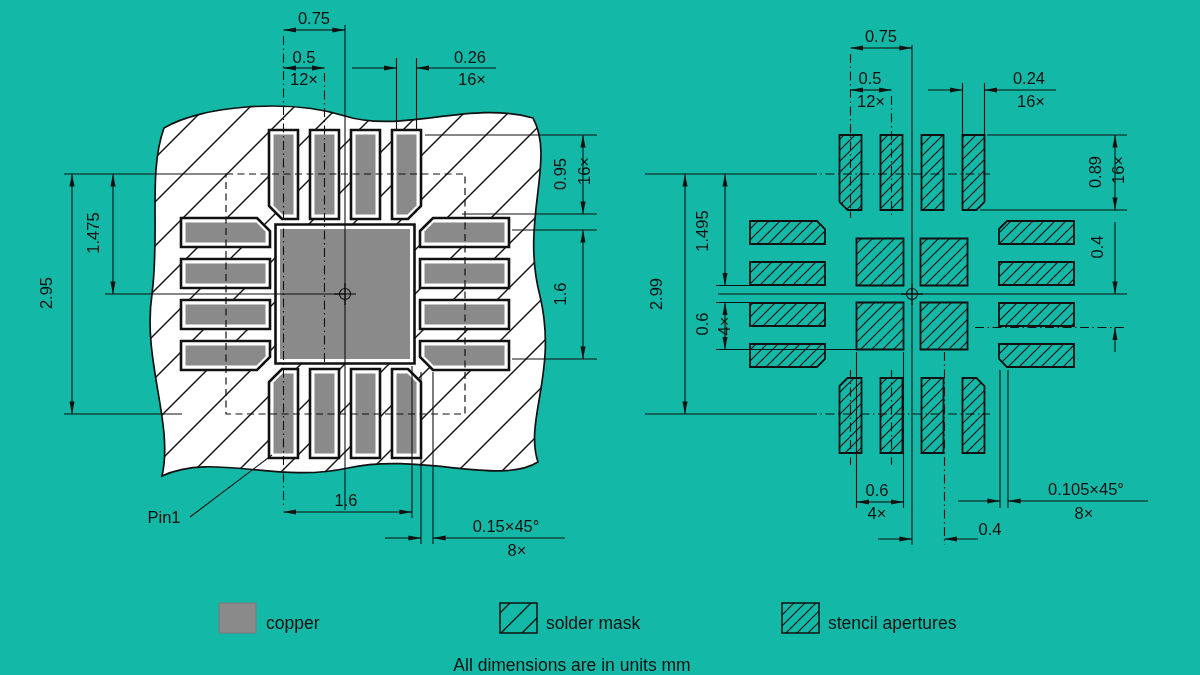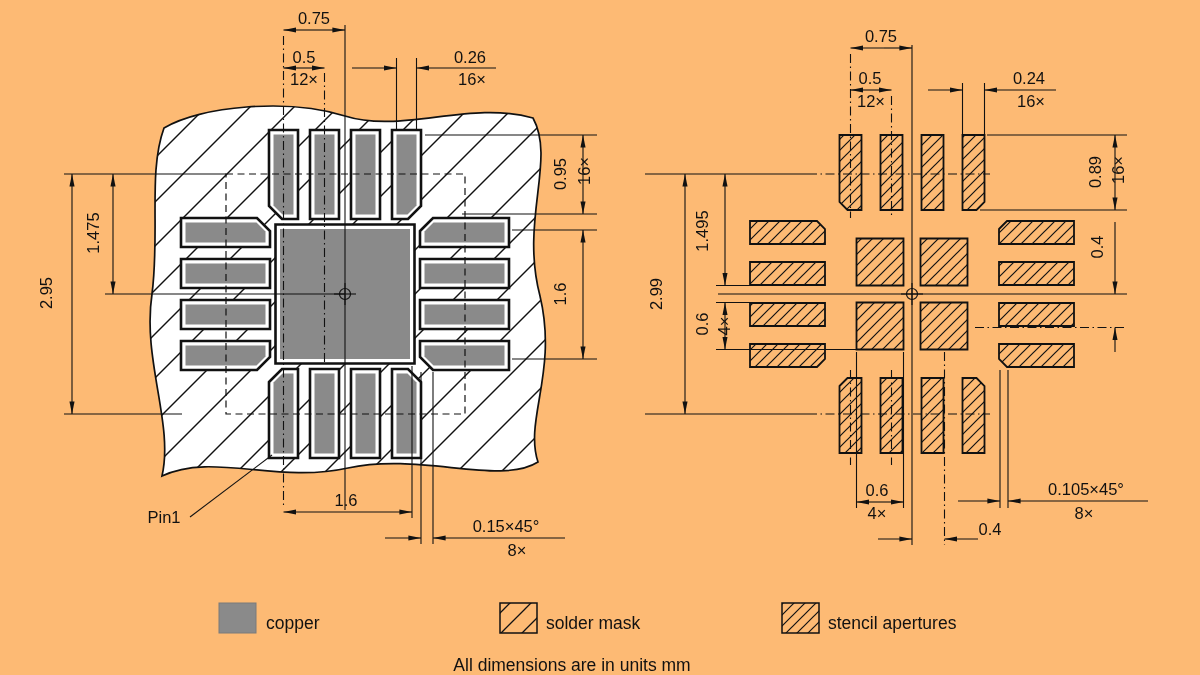--- a/index.html
+++ b/index.html
@@ -1,16 +1,16 @@
 <!DOCTYPE html>
 <html><head>
 <meta charset="utf-8">
 <style>
   html,body{margin:0;padding:0;background:#fff;}
-  .stage{position:relative;width:1200px;height:675px;background:#fdba74;overflow:hidden;
+  .stage{position:relative;width:1200px;height:675px;background:#14b8a6;overflow:hidden;
          font-family:"Liberation Sans",sans-serif;}
   .thin{stroke:#111;stroke-width:1.1;fill:none;}
   .dd{stroke:#111;stroke-width:1.1;fill:none;stroke-dasharray:9 3.5 1.5 3.5;}
   .dsh{stroke:#111;stroke-width:1.2;fill:none;stroke-dasharray:7 4.5;}
   .dim{stroke:#111;stroke-width:1.1;fill:none;}
   .dimtext{font:16.5px "Liberation Sans",sans-serif;fill:#111;}
   .lbl{font:17.5px "Liberation Sans",sans-serif;fill:#111;}
 </style>
 </head>
 <body>

